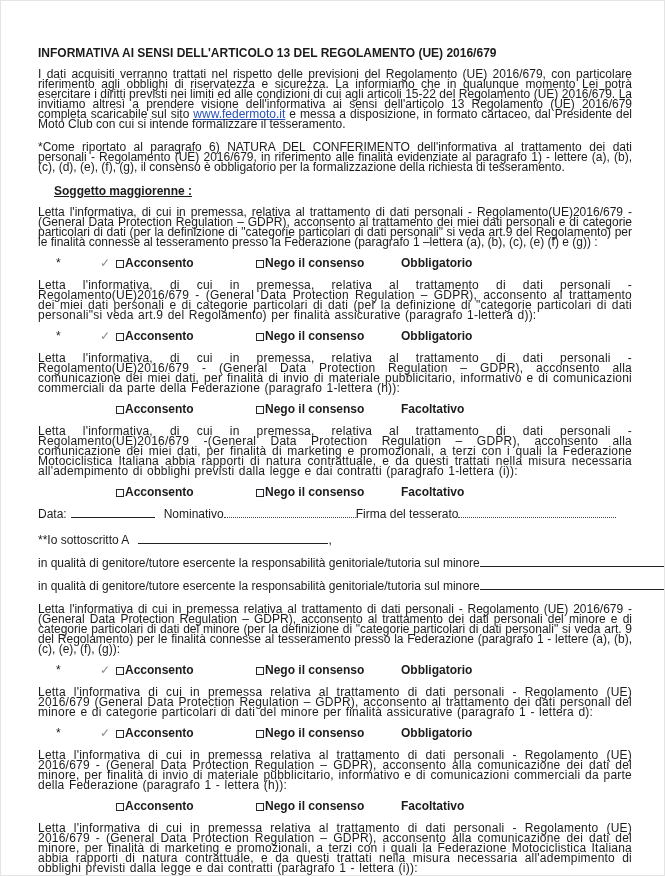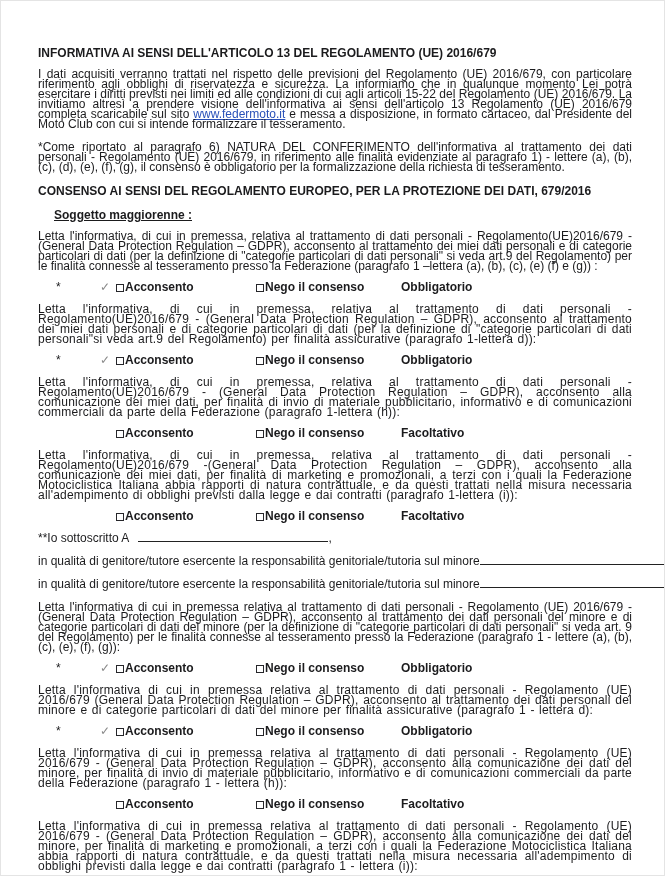--- a/index.html
+++ b/index.html
@@ -51,21 +51,20 @@
 
 <div class="page">
   <div class="content">
 
     <div class="doc-title">INFORMATIVA AI SENSI DELL'ARTICOLO 13 DEL REGOLAMENTO (UE) 2016/679</div>
 
     <p class="para intro"><span>I dati acquisiti verranno trattati nel rispetto delle previsioni del Regolamento (UE) 2016/679, con particolare riferimento agli obblighi di riservatezza e sicurezza. La informiamo che in qualunque momento Lei potrà esercitare i diritti previsti nei limiti ed alle condizioni di cui agli articoli 15-22 del Regolamento (UE) 2016/679. La invitiamo altresì a prendere visione dell'informativa ai sensi dell'articolo 13 Regolamento (UE) 2016/679 completa scaricabile sul sito </span><a class="link">www.federmoto.it</a><span> e messa a disposizione, in formato cartaceo, dal Presidente del Moto Club con cui si intende formalizzare il tesseramento.</span></p>
 
     <p class="para note">*Come riportato al paragrafo 6) NATURA DEL CONFERIMENTO dell'informativa al trattamento dei dati personali - Regolamento (UE) 2016/679, in riferimento alle finalità evidenziate al paragrafo 1) - lettere (a), (b), (c), (d), (e), (f), (g), il consenso è obbligatorio per la formalizzazione della richiesta di tesseramento.</p>
 
-    <div class="consent-heading">CONSENSO AI SENSI DEL REGOLAMENTO EUROPEO, PER LA PROTEZIONE DEI DATI, 679/2016</div>
 
     <div class="section-heading">Soggetto maggiorenne :</div>
 
     <p class="para consent-text">Letta l'informativa, di cui in premessa, relativa al trattamento di dati personali - Regolamento(UE)2016/679 - (General Data Protection Regulation – GDPR), acconsento al trattamento dei miei dati personali e di categorie particolari di dati (per la definizione di "categorie particolari di dati personali" si veda art.9 del Regolamento) per le finalità connesse al tesseramento presso la Federazione (paragrafo 1 –lettera (a), (b), (c), (e) (f) e (g)) :</p>
     <div class="consent-row">
       <span class="c1">
           <span>*</span>
           <span class="check">✓</span>
         </span>
       <span class="c2"><span class="box"></span><span>Acconsento</span></span>
@@ -99,20 +98,23 @@
     <div class="consent-row">
       <span class="c1">
           <span></span>
           <span class="check"></span>
         </span>
       <span class="c2"><span class="box"></span><span>Acconsento</span></span>
       <span class="c3"><span class="box"></span><span>Nego il consenso</span></span>
       <span class="c4">Facoltativo</span>
     </div>
 
+    <div class="sig-row">
+      <span>Data:</span><span class="blank-solid w-date"></span><span>Nominativo</span><span class="blank-dotted w-nome"></span><span>Firma del tesserato</span><span class="blank-dotted w-firma"></span>
+    </div>
 
 
     <p class="fill-line"><span>**Io sottoscritto A</span><span class="blank-solid w-decl ms"></span><span>,</span></p>
 
     <p class="fill-line"><span>in qualità di genitore/tutore esercente la responsabilità genitoriale/tutoria sul minore</span><span class="blank-solid w-guardian"></span><span>,</span></p>
 
 
     <p class="fill-line"><span>in qualità di genitore/tutore esercente la responsabilità genitoriale/tutoria sul minore</span><span class="blank-solid w-guardian"></span><span>,</span></p>
 
     <p class="para consent-text">Letta l'informativa di cui in premessa relativa al trattamento di dati personali - Regolamento (UE) 2016/679 - (General Data Protection Regulation – GDPR), acconsento al trattamento dei dati personali del minore e di categorie particolari di dati del minore (per la definizione di "categorie particolari di dati personali" si veda art. 9 del Regolamento) per le finalità connesse al tesseramento presso la Federazione (paragrafo 1 - lettere (a), (b), (c), (e), (f), (g)):</p>

